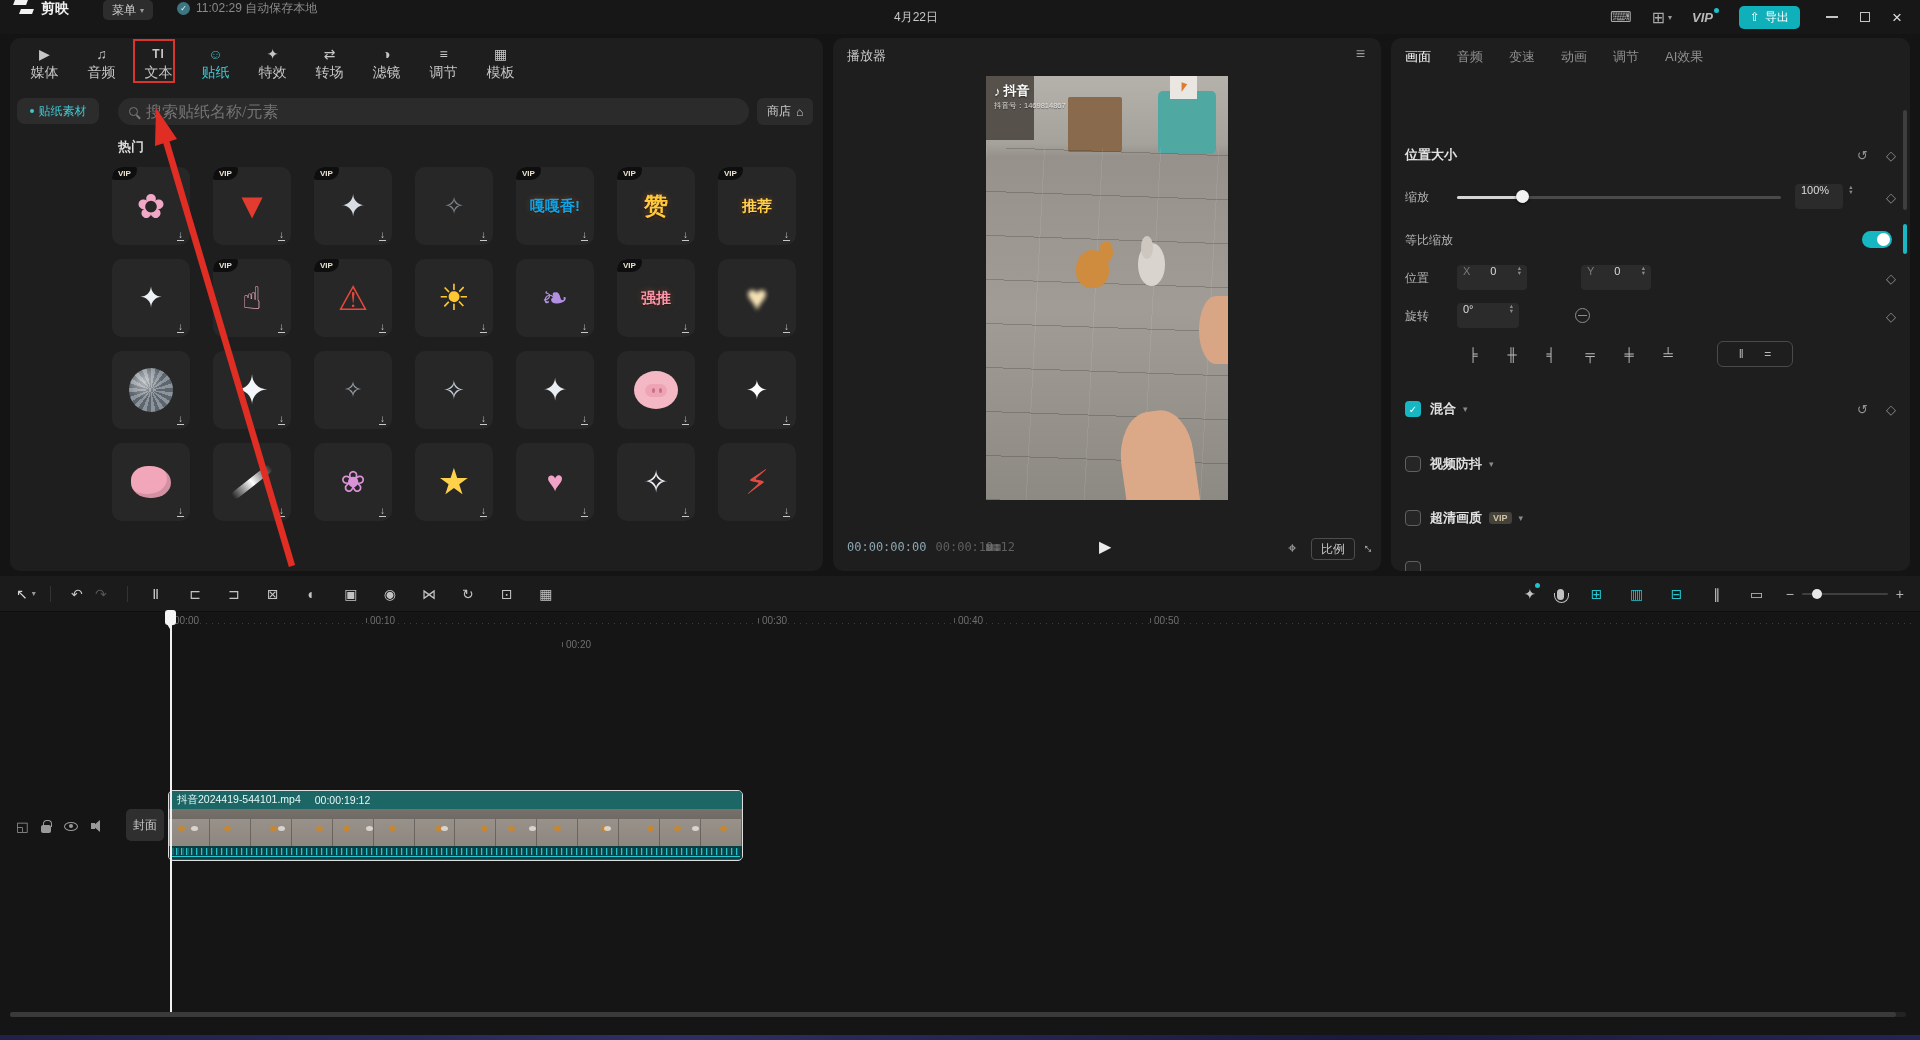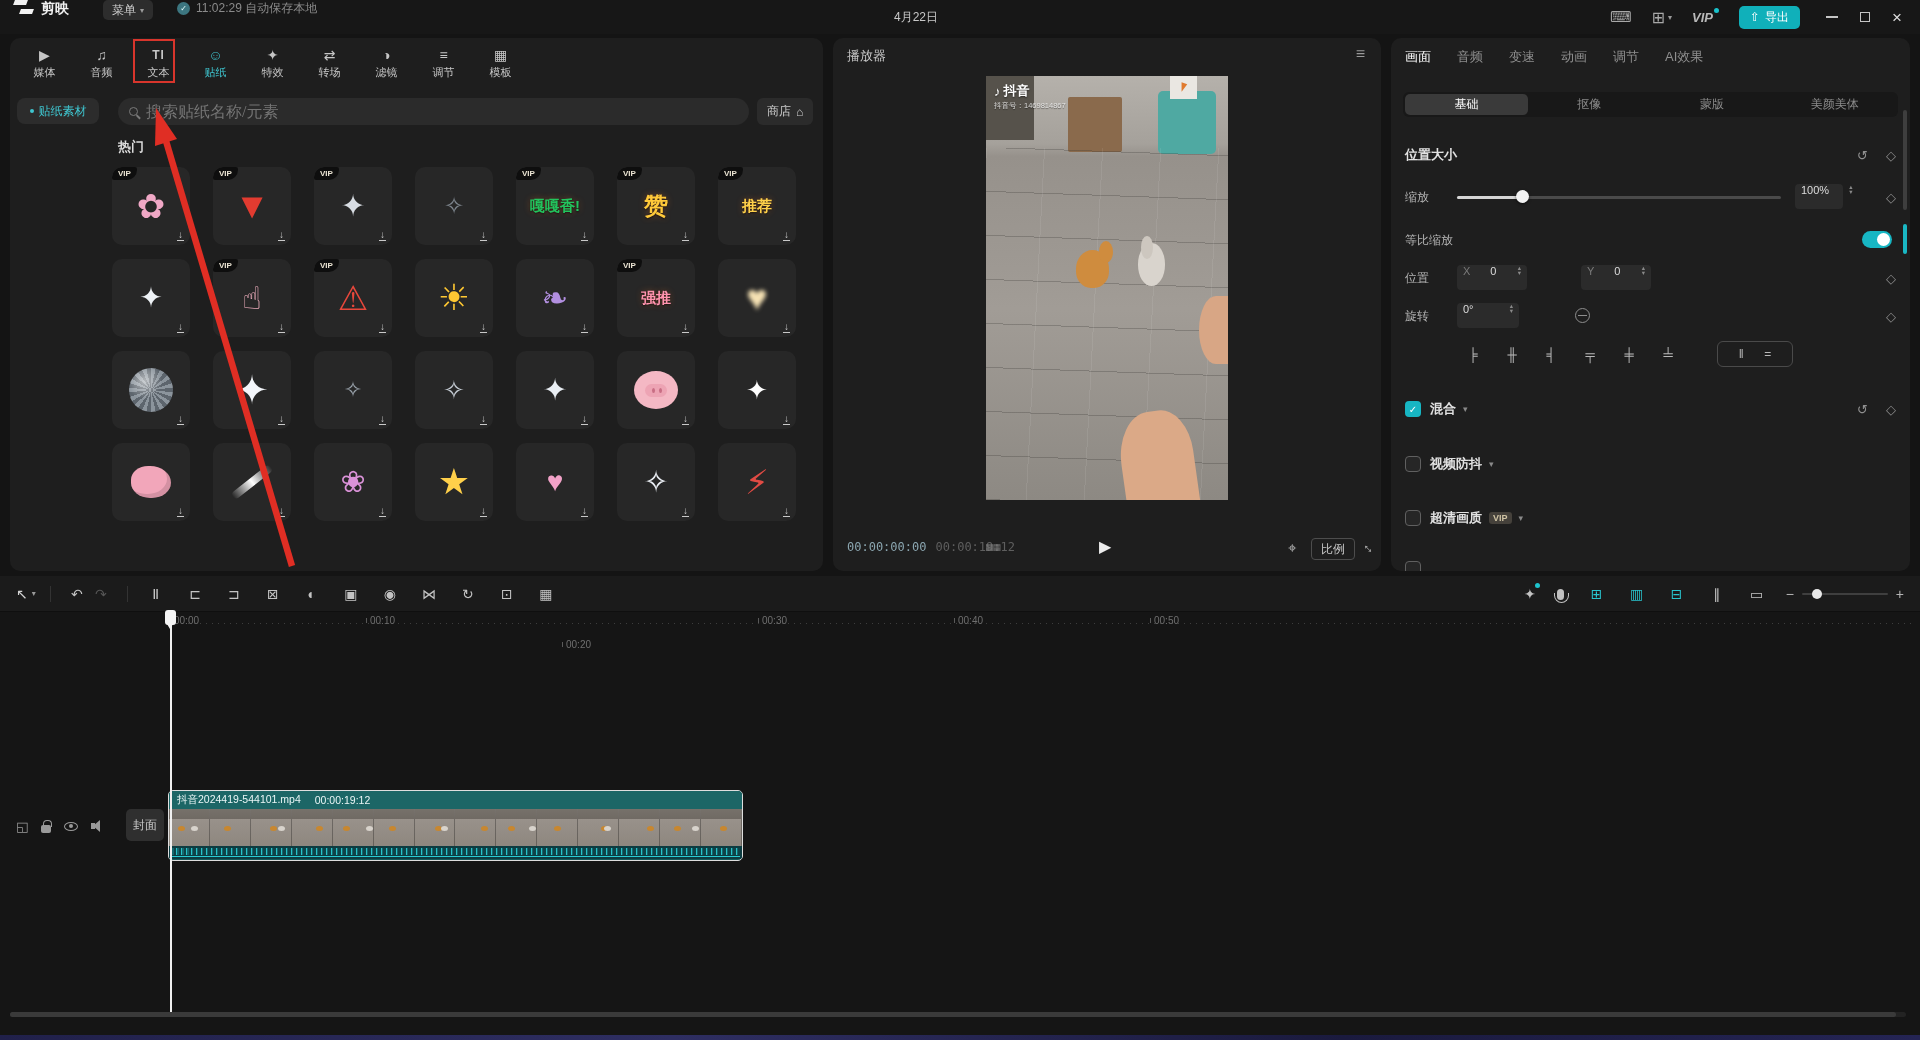--- a/index.html
+++ b/index.html
@@ -33,21 +33,21 @@
   #left-panel{left:10px;top:38px;width:813px;height:533px}
   #player-panel{left:833px;top:38px;width:548px;height:533px}
   #right-panel{left:1391px;top:38px;width:519px;height:533px;overflow:hidden}
 
   
   #left-tabs{position:absolute;left:6px;top:4px;display:flex}
   .ltab{width:57px;height:44px;display:flex;flex-direction:column;align-items:center;justify-content:center;gap:3px;color:#c6c6c6}
   .ltab.active{color:#3fc6d0}
   .ltab-ic{font-size:14px;line-height:14px}
   .ltab-ic.ti{font-size:12px;font-weight:bold;letter-spacing:1px}
-  .ltab-lb{font-size:11px}
+  .ltab-lb{font-size:14px}
   .side-pill{position:absolute;left:7px;top:60px;width:82px;height:26px;background:#2c2c2c;border-radius:8px;display:flex;align-items:center;justify-content:center;gap:5px;color:#3fc6d0;font-size:12px}
   .side-dot{width:4px;height:4px;background:#3fc6d0;border-radius:50%}
   .search-bar{position:absolute;left:108px;top:60px;width:631px;height:27px;background:#2b2b2b;border-radius:14px;display:flex;align-items:center;padding:0 11px;gap:8px}
   .search-ic{width:9px;height:9px;border:1.5px solid #7a7a7a;border-radius:50%;position:relative;flex:none}
   .search-ic::after{content:"";position:absolute;width:5px;height:1.5px;background:#7a7a7a;transform:rotate(45deg);right:-4px;bottom:-2px}
   .search-bar input{flex:1;background:transparent;border:none;outline:none;color:#bbb;font-size:16px;font-family:Liberation Serif, serif}
   .search-bar input::placeholder{color:#747474}
   .store-btn{position:absolute;left:747px;top:60px;width:56px;height:27px;background:#2b2b2b;border:none;border-radius:6px;color:#c9c9c9;font-size:12px;display:flex;align-items:center;justify-content:center;gap:5px;font-family:inherit}
   .section-title{position:absolute;left:108px;top:100px;font-size:13px;color:#dcdcdc;font-weight:bold}
   #sticker-grid{position:absolute;left:102px;top:129px;display:grid;grid-template-columns:repeat(7,78px);grid-auto-rows:78px;gap:14px 23px}
@@ -283,21 +283,21 @@
         <div class="scell">
           <span class="sglyph" style="color: rgb(216, 221, 227); font-size: 30px;">✦</span>
           <span class="vipTag">VIP</span>
           <span class="dl">↓</span>
         </div>
         <div class="scell">
           <span class="sglyph" style="color: rgb(126, 134, 142); font-size: 24px;">✧</span>
           <span class="dl">↓</span>
         </div>
         <div class="scell">
-          <span class="stext" style="color: #22c55e;">嘎嘎香!</span>
+          <span class="stext" style="color: #0ea5e9;">嘎嘎香!</span>
           <span class="vipTag">VIP</span>
           <span class="dl">↓</span>
         </div>
         <div class="scell">
           <span class="stext" style="color: rgb(255, 201, 58); font-size: 24px;">赞</span>
           <span class="vipTag">VIP</span>
           <span class="dl">↓</span>
         </div>
         <div class="scell">
           <span class="stext" style="color: rgb(255, 208, 74);">推荐</span>
@@ -428,26 +428,20 @@
   </div>
 
   <div id="right-panel" class="panel">
     <div id="right-tabs">
         <span class="rtab active">画面</span>
         <span class="rtab">音频</span>
         <span class="rtab">变速</span>
         <span class="rtab">动画</span>
         <span class="rtab">调节</span>
         <span class="rtab">AI效果</span>
-      </div>
-    <div id="subtabs">
-        <span class="seg active">基础</span>
-        <span class="seg">抠像</span>
-        <span class="seg">蒙版</span>
-        <span class="seg">美颜美体</span>
       </div>
 
     <div class="prow" id="row-possize">
       <span class="plabel strong">位置大小</span>
       <span class="rowicons">
           <span>↺</span>
           <span>◇</span>
         </span>
     </div>
 

